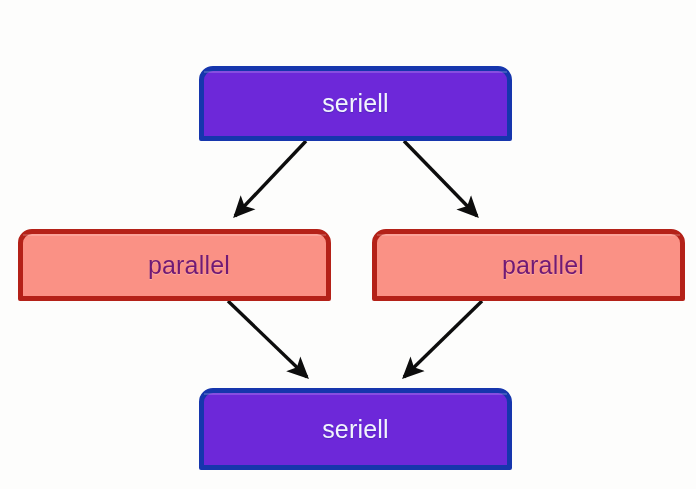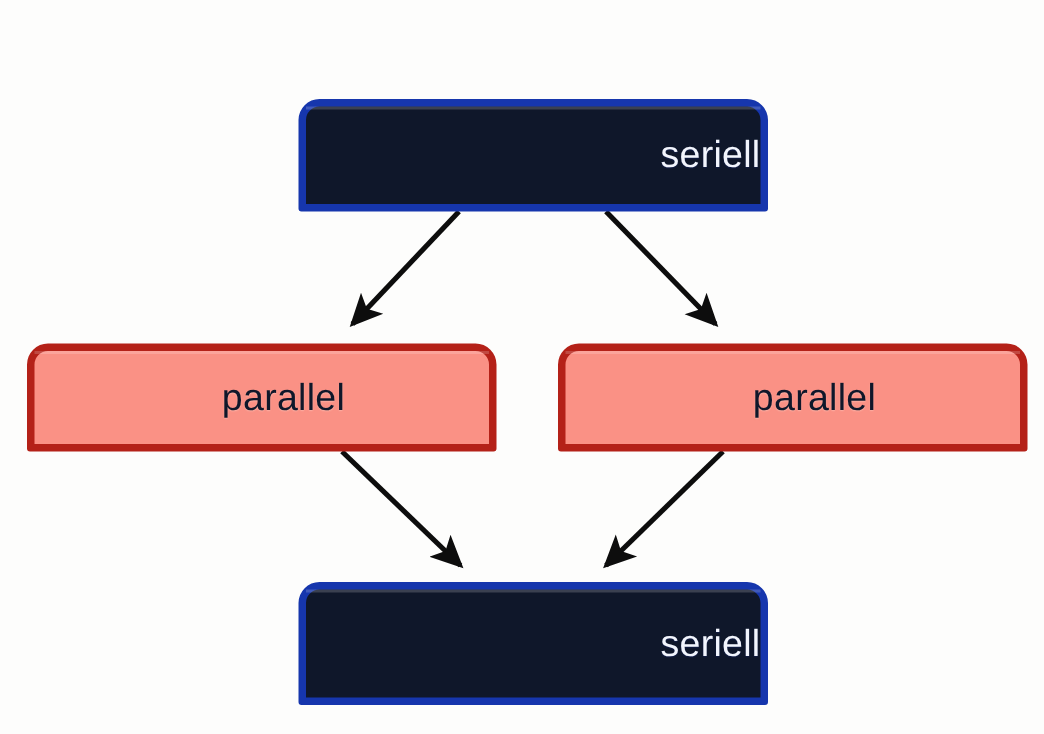--- a/index.html
+++ b/index.html
@@ -45,34 +45,33 @@
     border-bottom-left-radius: 2px;
     border-bottom-right-radius: 2px;
   }
   .node .node-label {
     font-size: 25px;
     letter-spacing: 0.2px;
     line-height: 1;
     white-space: nowrap;
   }
   .node-serial {
-    background: #0f172a;
+    background: #6d28d9;
     border-color: #1636ad;
-    justify-content: flex-end;
   }
   .node-serial .node-label {
     color: #f2f5fd;
     text-shadow: 0 1px 1px rgba(20, 40, 130, 0.35);
   }
   .node-parallel {
     background: #fa9185;
     border-color: #b42118;
   }
   .node-parallel .node-label {
-    color: #0f172a;
+    color: #701a75;
     text-shadow: 0 1px 1px rgba(255, 200, 190, 0.55);
     margin-left: 29px;
   }
 
   
   #node-seriell-top    { left: 199px; top:  66px; width: 313px; height:  75px; }
   #node-parallel-left  { left:  18px; top: 229px; width: 313px; height:  72px; }
   #node-parallel-right { left: 372px; top: 229px; width: 313px; height:  72px; }
   #node-seriell-bottom { left: 199px; top: 388px; width: 313px; height:  82px; }
 

